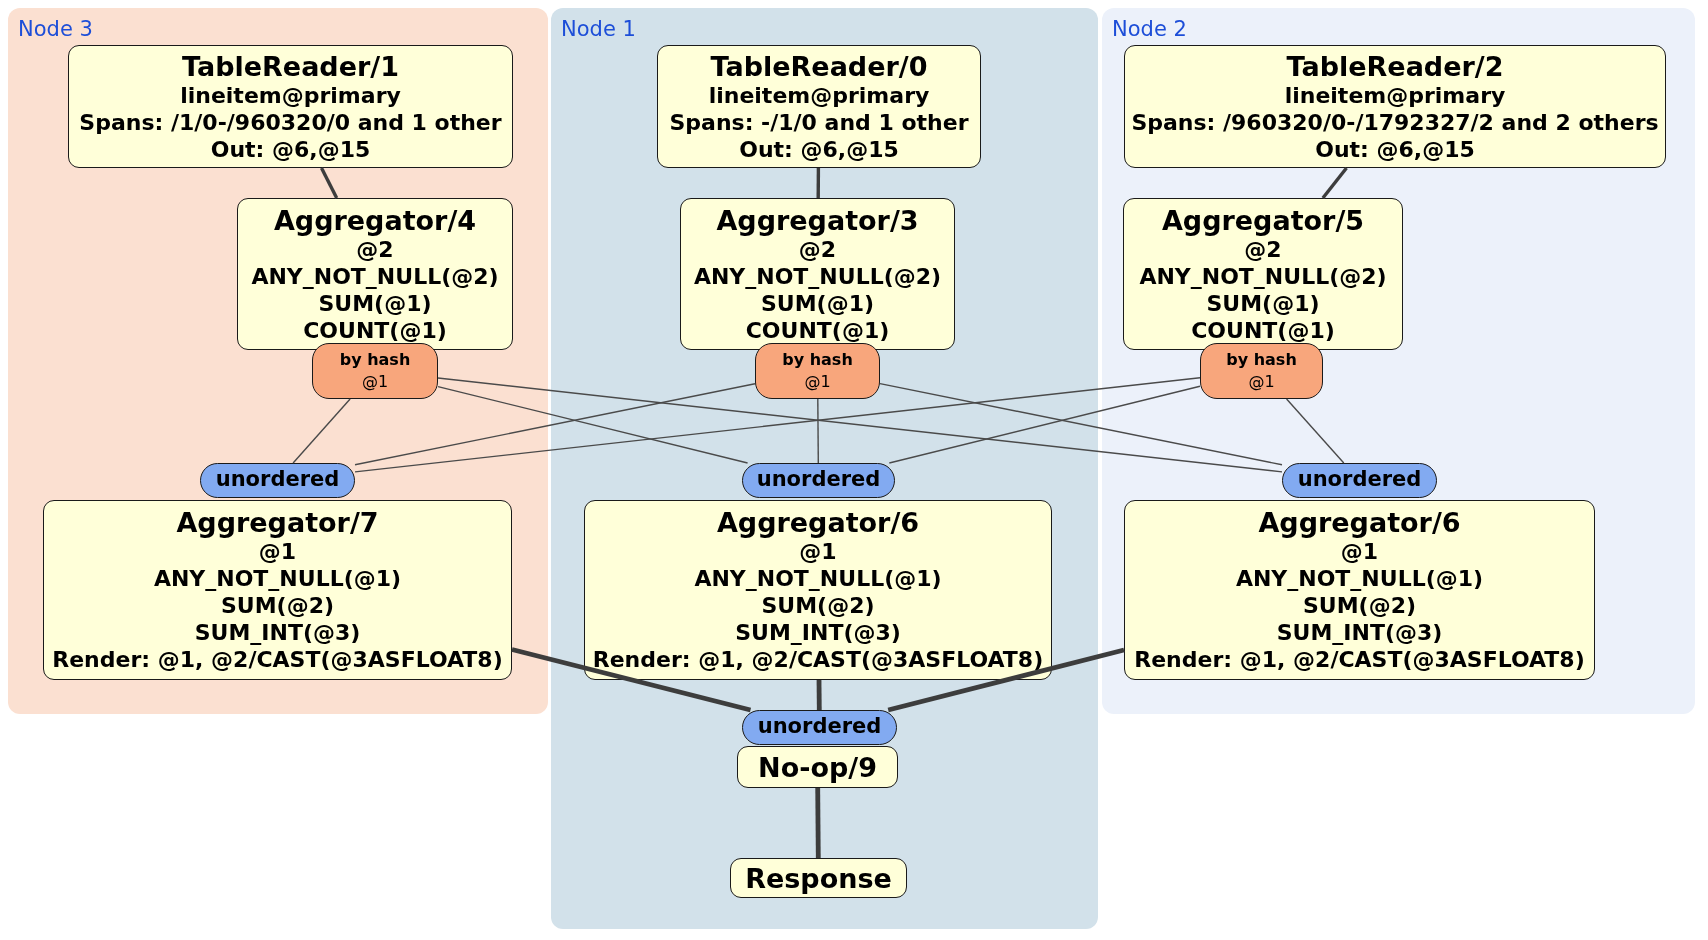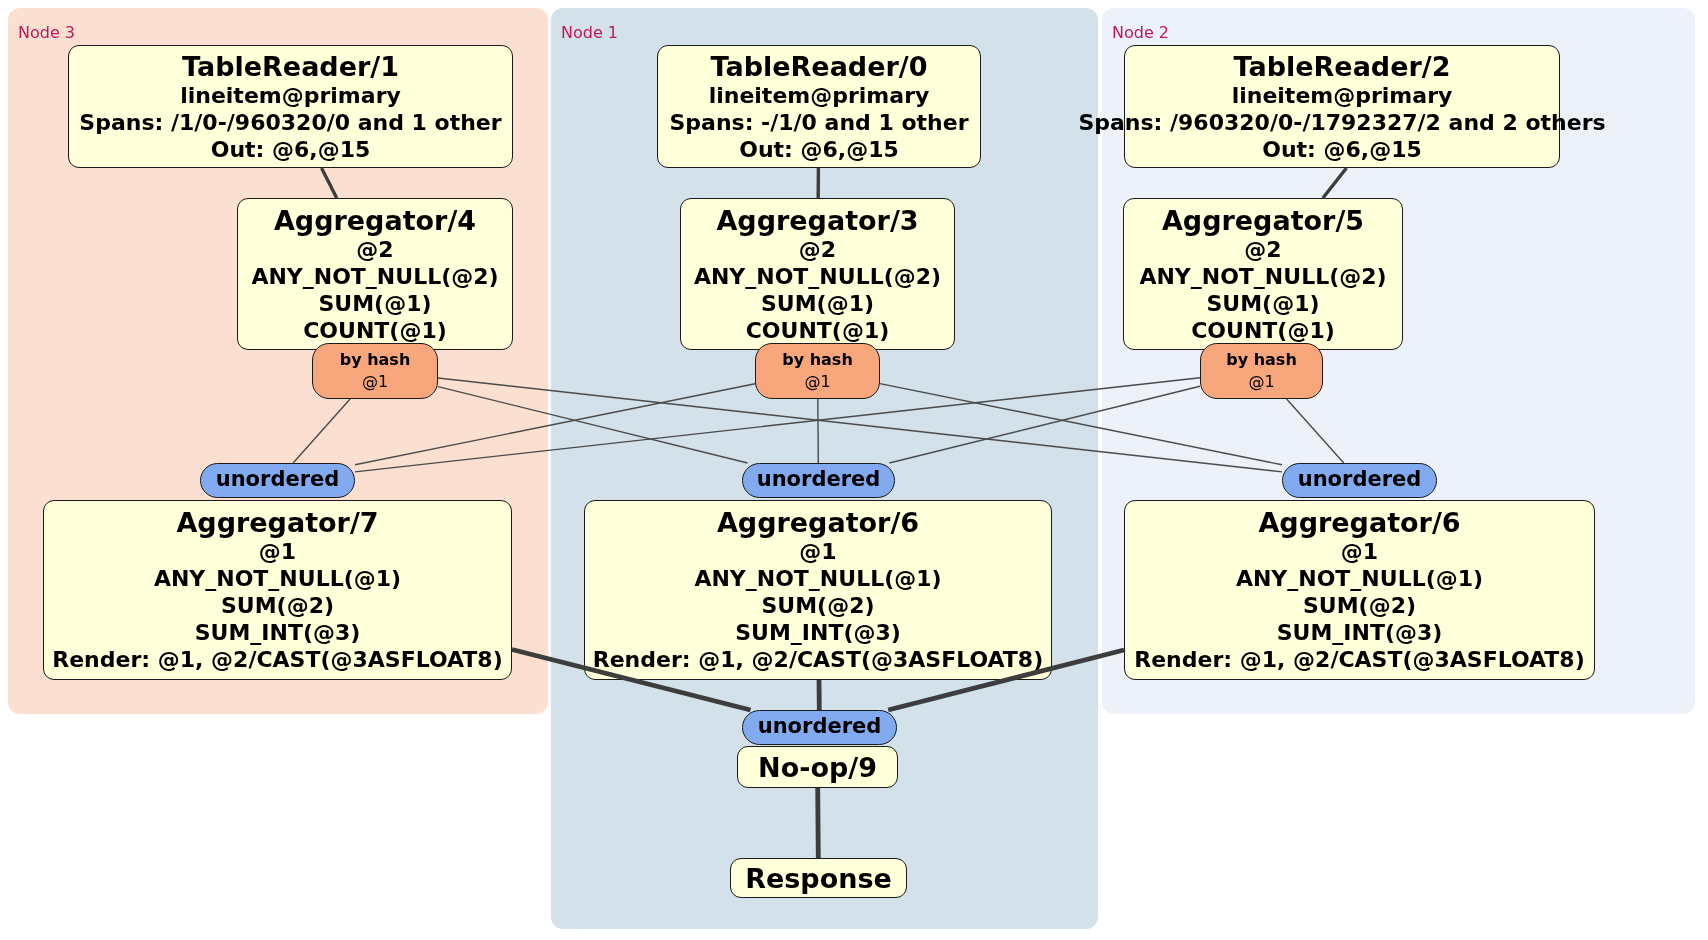--- a/index.html
+++ b/index.html
@@ -1,21 +1,21 @@
 <!DOCTYPE html>
 <html style="--region3: #fbe0d1; --region1: #d2e1ea; --region2: #ecf1fa; --box: #ffffd9; --hash: #f8a67c; --sync: #82aaf1; --edge_thin: #4a4a4a; --edge_thick: #3d3d3d;"><head>
 <meta charset="utf-8">
 <style>
   html,body{margin:0;padding:0;background:#ffffff;}
   #stage{
     position:relative; width:1708px; height:940px; overflow:hidden;
     background:#ffffff; font-family:"DejaVu Sans","Liberation Sans",sans-serif; color:#000;
   }
   .region{position:absolute; border-radius:12px;}
-  .region-label{position:absolute; left:10px; top:15px; font-size:16px; color:#be185d;}
+  .region-label{position:absolute; left:10px; top:9px; font-size:21px; color:#1d4ed8;}
   #r3{left:8px; top:8px; width:540px; height:706px; background:var(--region3);}
   #r1{left:551px; top:8px; width:547px; height:921px; background:var(--region1);}
   #r2{left:1102px; top:8px; width:593px; height:706px; background:var(--region2);}
 
   .box{
     position:absolute; background:var(--box); border:1.7px solid #1a1a1a; border-radius:11px;
     display:flex; flex-direction:column; justify-content:center; align-items:center;
     text-align:center; box-sizing:border-box;
   }
   .box .title{font-weight:bold; font-size:27px; line-height:31px; white-space:nowrap;}
@@ -25,21 +25,21 @@
     position:absolute; border:1.7px solid #1a1a1a; box-sizing:border-box;
     text-align:center; white-space:nowrap;
   }
   .pill.hash{background:var(--hash); border-radius:17px;}
   .pill.hash .t{font-weight:bold; font-size:16px; line-height:25px; margin-top:3px;}
   .pill.hash .s{font-size:16px; line-height:20px;}
   .pill.sync{background:var(--sync); border-radius:17.5px; font-weight:bold; font-size:21px; line-height:31px;}
 
   #tr1{left:68px;  top:45px; width:445px; height:123px;}
   #tr0{left:657px; top:45px; width:324px; height:123px;}
-  #tr2{left:1124px;top:45px; width:436px; height:123px;}
+  #tr2{left:1124px;top:45px; width:542px; height:123px;}
   #agg4{left:237px; top:198px; width:276px; height:152px;}
   #agg3{left:680px; top:198px; width:275px; height:152px;}
   #agg5{left:1123px;top:198px; width:280px; height:152px;}
   #bh3{left:312px;  top:343px; width:126px; height:56px;}
   #bh1{left:755px;  top:343px; width:125px; height:56px;}
   #bh2{left:1200px; top:343px; width:123px; height:56px;}
   #uL{left:200px;  top:463px; width:155px; height:35px;}
   #uM{left:742px;  top:463px; width:153px; height:35px;}
   #uR{left:1282px; top:463px; width:155px; height:35px;}
   #agg7{left:43px;  top:500px; width:469px; height:180px;}

